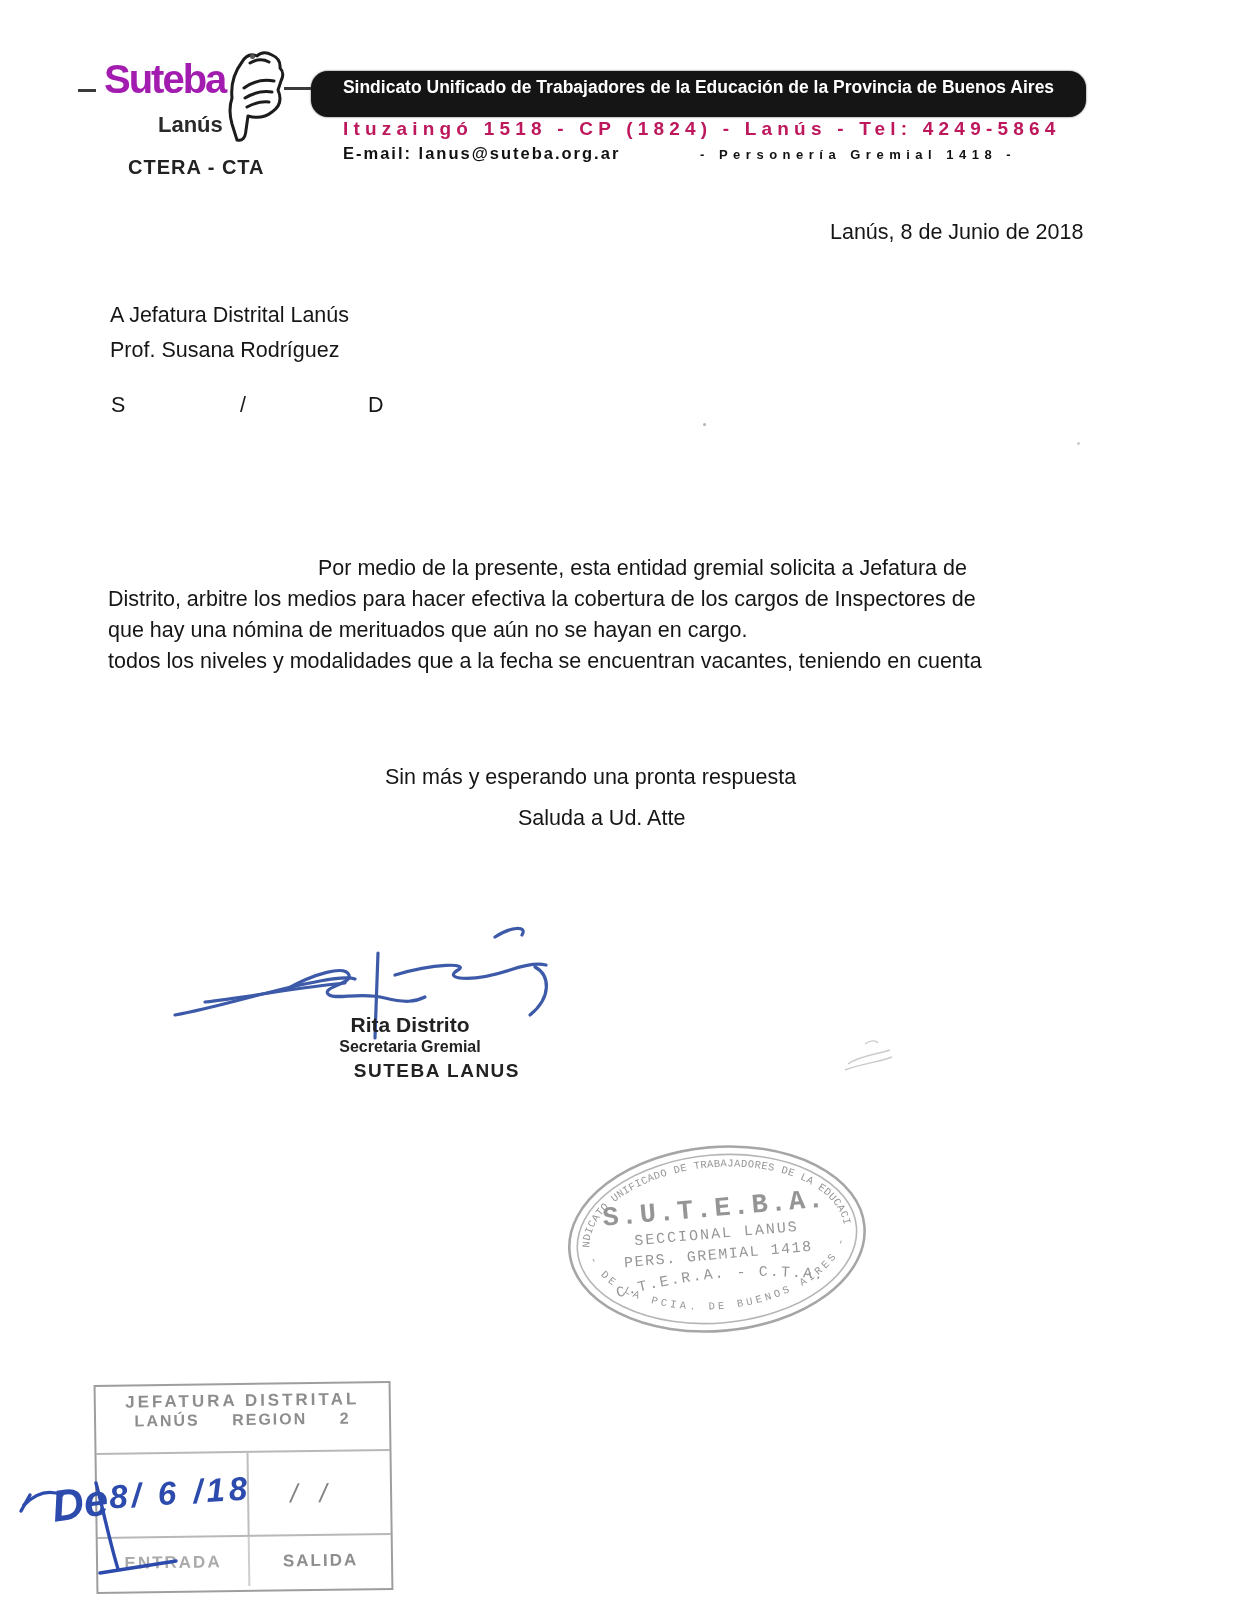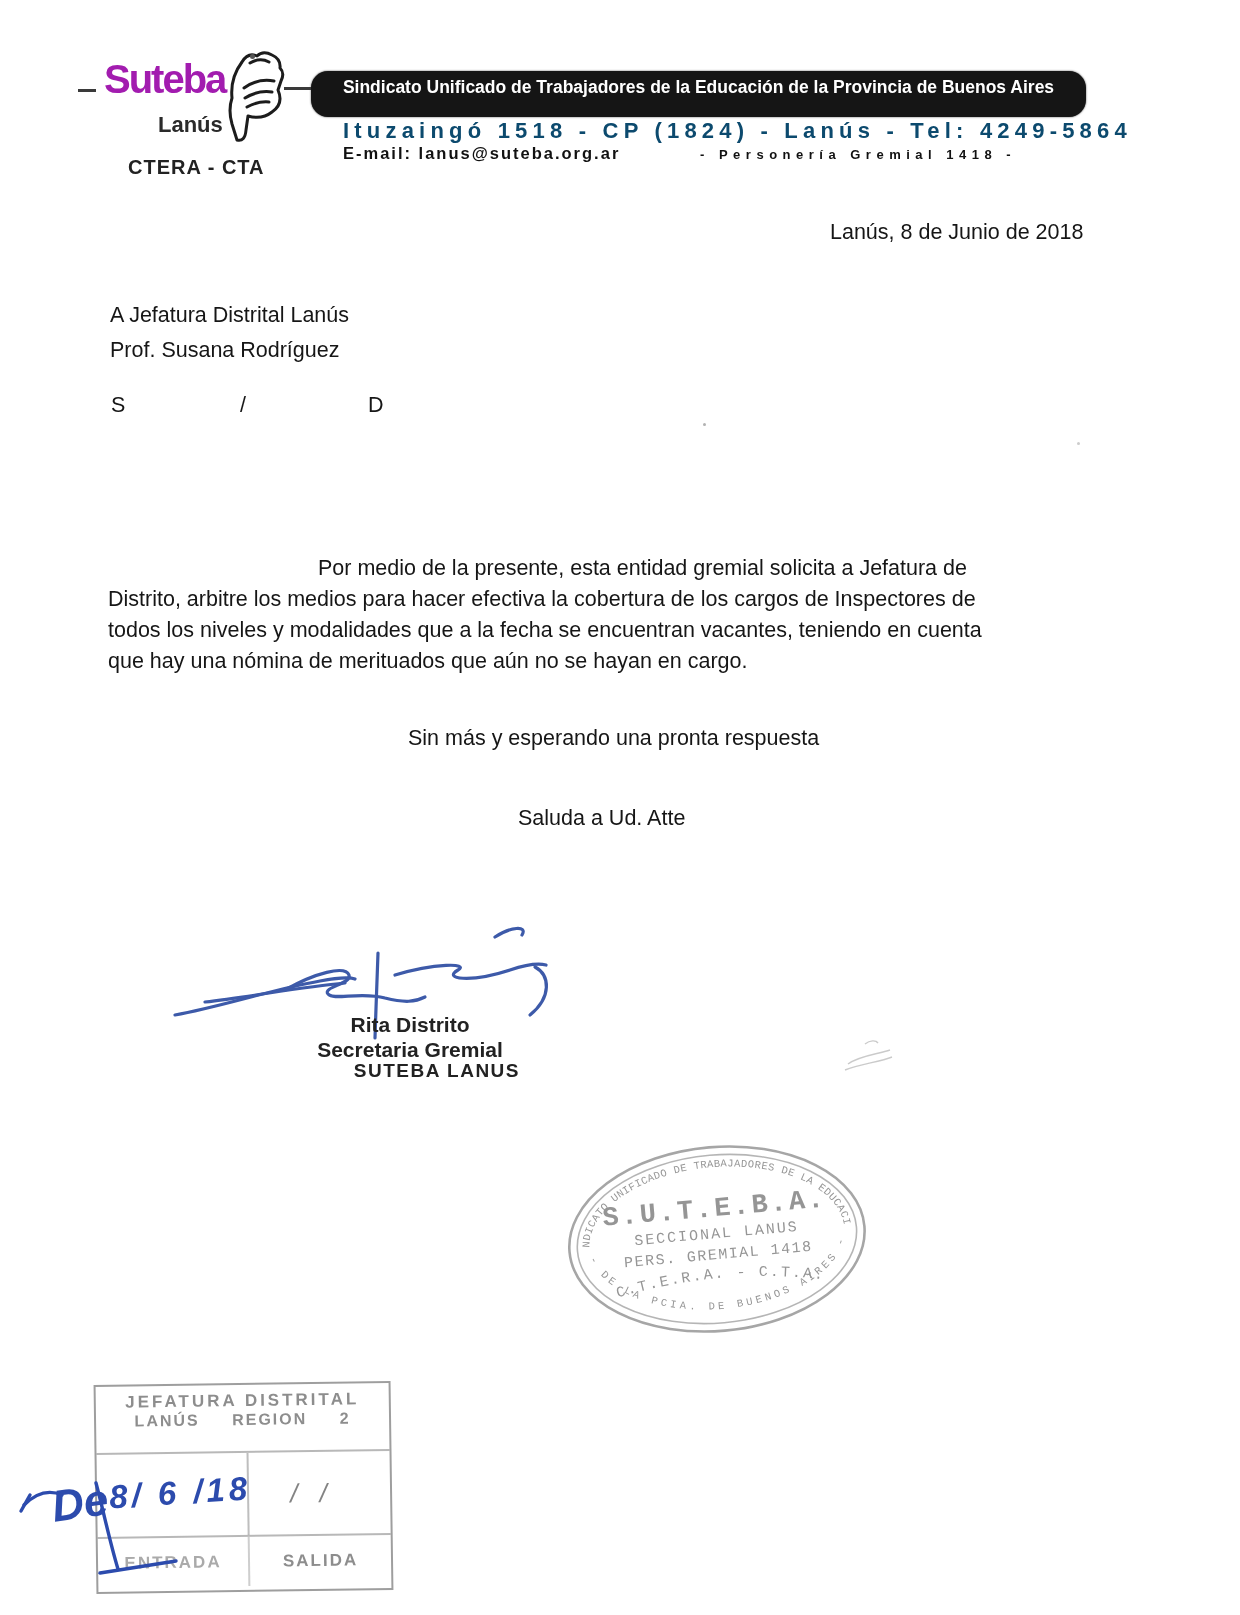--- a/index.html
+++ b/index.html
@@ -13,32 +13,32 @@
   
   .logo-word{font-weight:bold;font-size:40px;letter-spacing:-2px;color:#a21caf;}
   .logo-sub{font-weight:bold;font-size:22px;color:#2a2a2a;}
   .logo-aff{font-weight:bold;font-size:20px;letter-spacing:1px;color:#222;}
   .hdr-dash{background:#3a3a3a;height:3px;}
   .banner{
     background:#151515;color:#fff;border-radius:17px;
     font-weight:bold;font-size:17.5px;text-align:center;line-height:33px;
     box-shadow:0 0 2px #444;white-space:nowrap;
   }
-  .contact1{font-weight:bold;font-size:22px;letter-spacing:5.2px;color:#0c4a6e;white-space:nowrap;}
+  .contact1{font-weight:bold;font-size:19px;letter-spacing:5.2px;color:#be185d;white-space:nowrap;}
   .contact2a{font-weight:bold;font-size:16.5px;letter-spacing:2px;color:#111;white-space:nowrap;}
   .contact2b{font-weight:bold;font-size:13px;letter-spacing:5.5px;color:#111;white-space:nowrap;}
 
   
   .lt{font-size:21.5px;color:#161616;white-space:nowrap;}
   .body-line{font-size:21.5px;line-height:31px;color:#161616;white-space:nowrap;}
   .indent{padding-left:210px;}
 
   
   .sig-name{font-weight:bold;font-size:21px;color:#222;text-align:center;}
-  .sig-title{font-weight:bold;font-size:21px;color:#222;text-align:center;}
+  .sig-title{font-weight:bold;font-size:16px;color:#222;text-align:center;}
   .sig-org{font-weight:bold;font-size:19px;letter-spacing:1.5px;color:#222;text-align:center;}
 
   
   .oval-stamp{transform:rotate(-5deg);opacity:.92;}
   .oval-stamp text, .oval-stamp textPath{
     font-family:"Liberation Mono",monospace;fill:#8d8d8d;
   }
 
   
   .rect-stamp{
@@ -102,25 +102,25 @@
   <div class="abs lt" style="left:110px;top:303px;">A Jefatura Distrital Lanús</div>
   <div class="abs lt" style="left:110px;top:338px;">Prof. Susana Rodríguez</div>
 
   <div class="abs lt" style="left:111px;top:393px;">S</div>
   <div class="abs lt" style="left:240px;top:393px;">/</div>
   <div class="abs lt" style="left:368px;top:393px;">D</div>
 
   <div class="abs" style="left:108px;top:553px;">
     <div class="body-line indent">Por medio de la presente, esta entidad gremial solicita a Jefatura de</div>
     <div class="body-line">Distrito, arbitre los medios para hacer efectiva la cobertura de los cargos de Inspectores de</div>
+    <div class="body-line">que hay una nómina de merituados que aún no se hayan en cargo.</div>
     <div class="body-line">todos los niveles y modalidades que a la fecha se encuentran vacantes, teniendo en cuenta</div>
-    <div class="body-line">que hay una nómina de merituados que aún no se hayan en cargo.</div>
   </div>
 
-  <div class="abs lt" style="left:385px;top:726px;margin-left:23px;">Sin más y esperando una pronta respuesta</div>
+  <div class="abs lt" style="left:385px;top:765px;">Sin más y esperando una pronta respuesta</div>
   <div class="abs lt" style="left:518px;top:806px;">Saluda a Ud. Atte</div>
 
   <div class="abs speck" style="left:703px;top:423px;width:3px;height:3px;opacity:.45;"></div>
   <div class="abs speck" style="left:1077px;top:442px;width:3px;height:3px;opacity:.3;"></div>
 
   <svg class="abs" style="left:150px;top:905px;" width="420" height="140" viewBox="0 0 420 140">
     <g fill="none" stroke="#3d5aa9" stroke-width="3.2" stroke-linecap="round">
       <path d="M25,110 C 70,102 120,85 170,76 C 185,73 200,72 205,74"></path>
       <path d="M55,97 C 100,92 150,82 195,78"></path>
       <path d="M135,85 C 165,68 195,60 199,70 C 202,79 172,82 178,89 C 184,96 210,86 235,93 C 255,98 265,97 275,92"></path>

